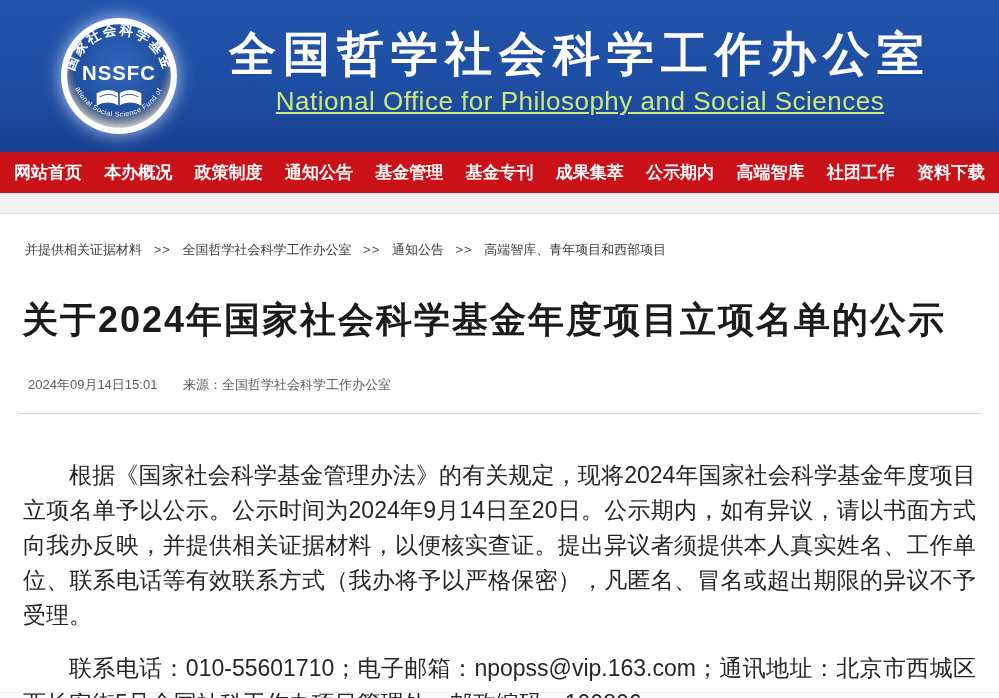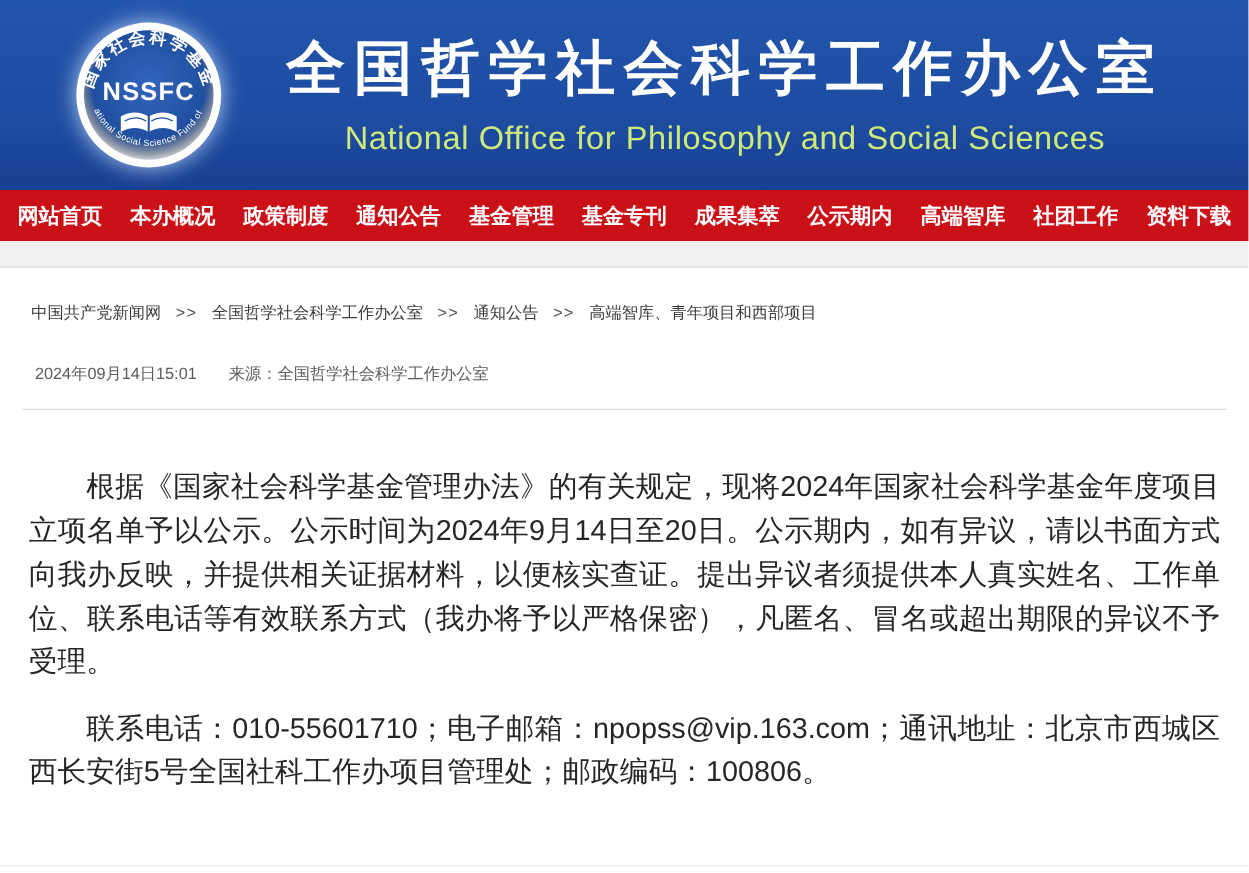--- a/index.html
+++ b/index.html
@@ -23,22 +23,22 @@
   .header-titles {
     position:absolute; left:205px; top:0; width:750px; height:152px;
     text-align:center;
   }
   .title-cn {
     margin-top:23px; color:#ffffff; font-size:47px; font-weight:700;
     letter-spacing:7px; font-family:"Liberation Serif","DejaVu Serif",serif;
     white-space:nowrap;
   }
   .title-en {
-    margin-top:9px; color:#cde97c; font-size:26px; font-weight:400;
-    letter-spacing:.5px; white-space:nowrap;
+    color:#cde97c; font-size:26px; font-weight:400;
+    letter-spacing:.5px; white-space:nowrap;text-decoration:underline;
   }
 
   
   .main-nav {
     height:41px; background:#cb1118;
     display:flex; justify-content:space-between; align-items:center;
     padding:12px 14px;
   }
   .main-nav a {
     color:#ffffff; font-size:17px; font-weight:700; text-decoration:none;
@@ -128,29 +128,30 @@
     <a>成果集萃</a>
     <a>公示期内</a>
     <a>高端智库</a>
     <a>社团工作</a>
     <a>资料下载</a>
   </div>
 
   <div class="sub-strip"></div>
 
   <div class="breadcrumb">
-    <a>中国共产党新闻网</a>
+    <a>并提供相关证据材料</a>
     <span class="sep">&gt;&gt;</span>
     <a>全国哲学社会科学工作办公室</a>
     <span class="sep">&gt;&gt;</span>
     <a>通知公告</a>
     <span class="sep">&gt;&gt;</span>
     <a>高端智库、青年项目和西部项目</a>
   </div>
 
+  <h1 class="article-title">关于2024年国家社会科学基金年度项目立项名单的公示</h1>
 
   <div class="article-meta">
     <span>2024年09月14日15:01</span>
     <span class="src">
       <span>来源：</span><span>全国哲学社会科学工作办公室</span>
     </span>
   </div>
 
   <div class="meta-divider"></div>
 

